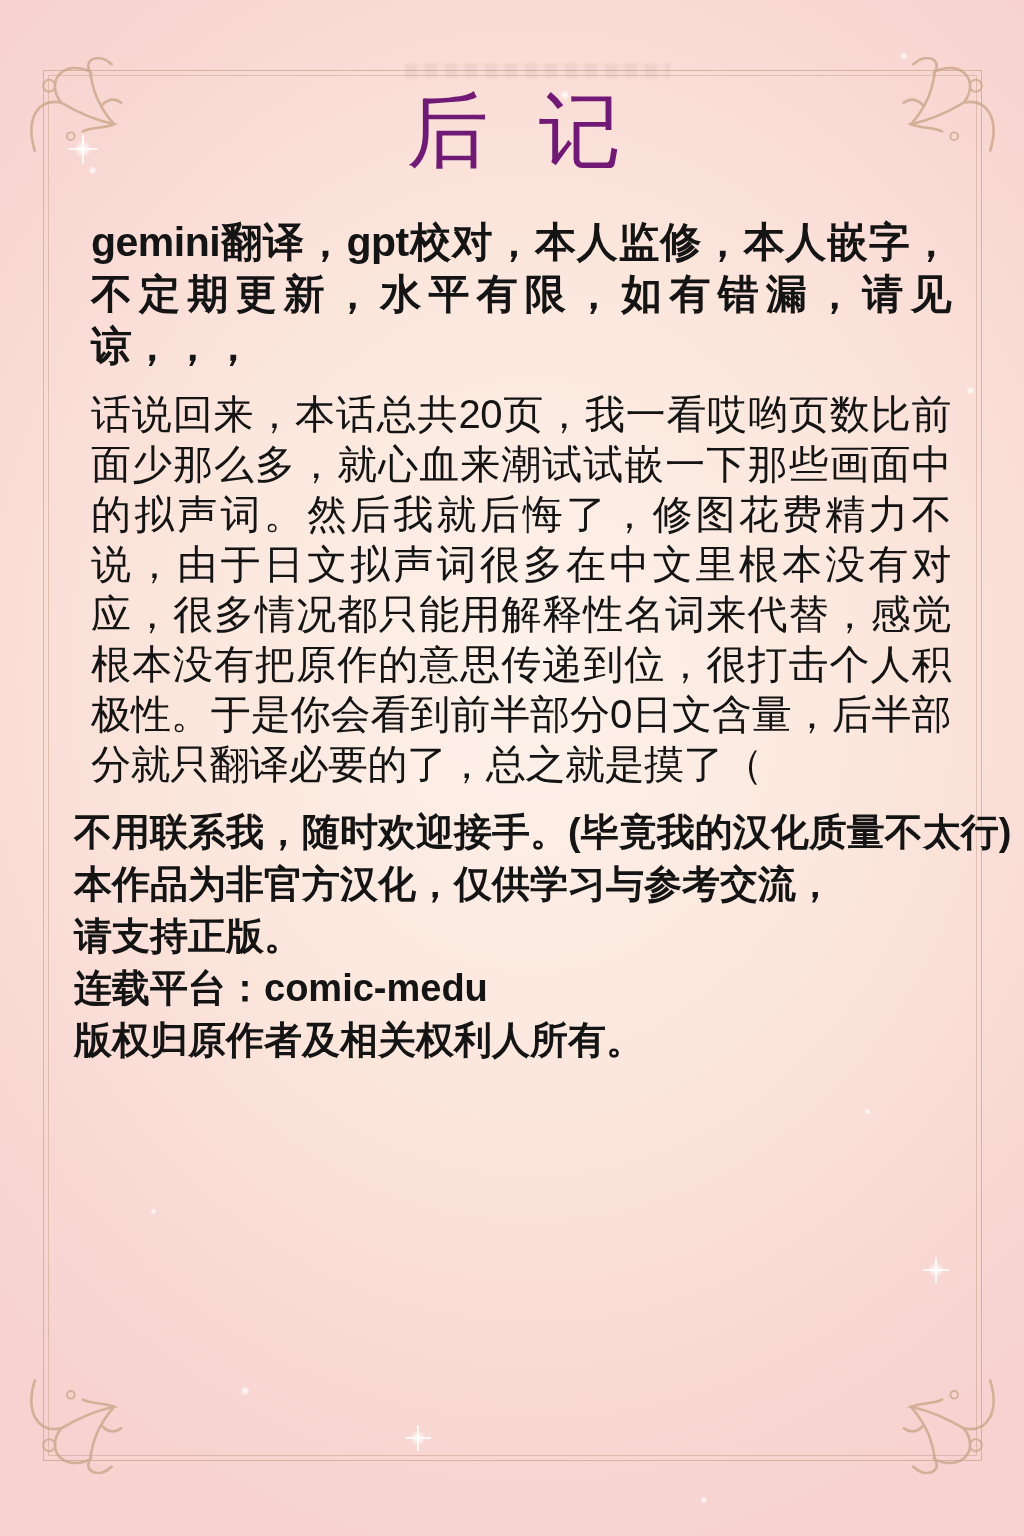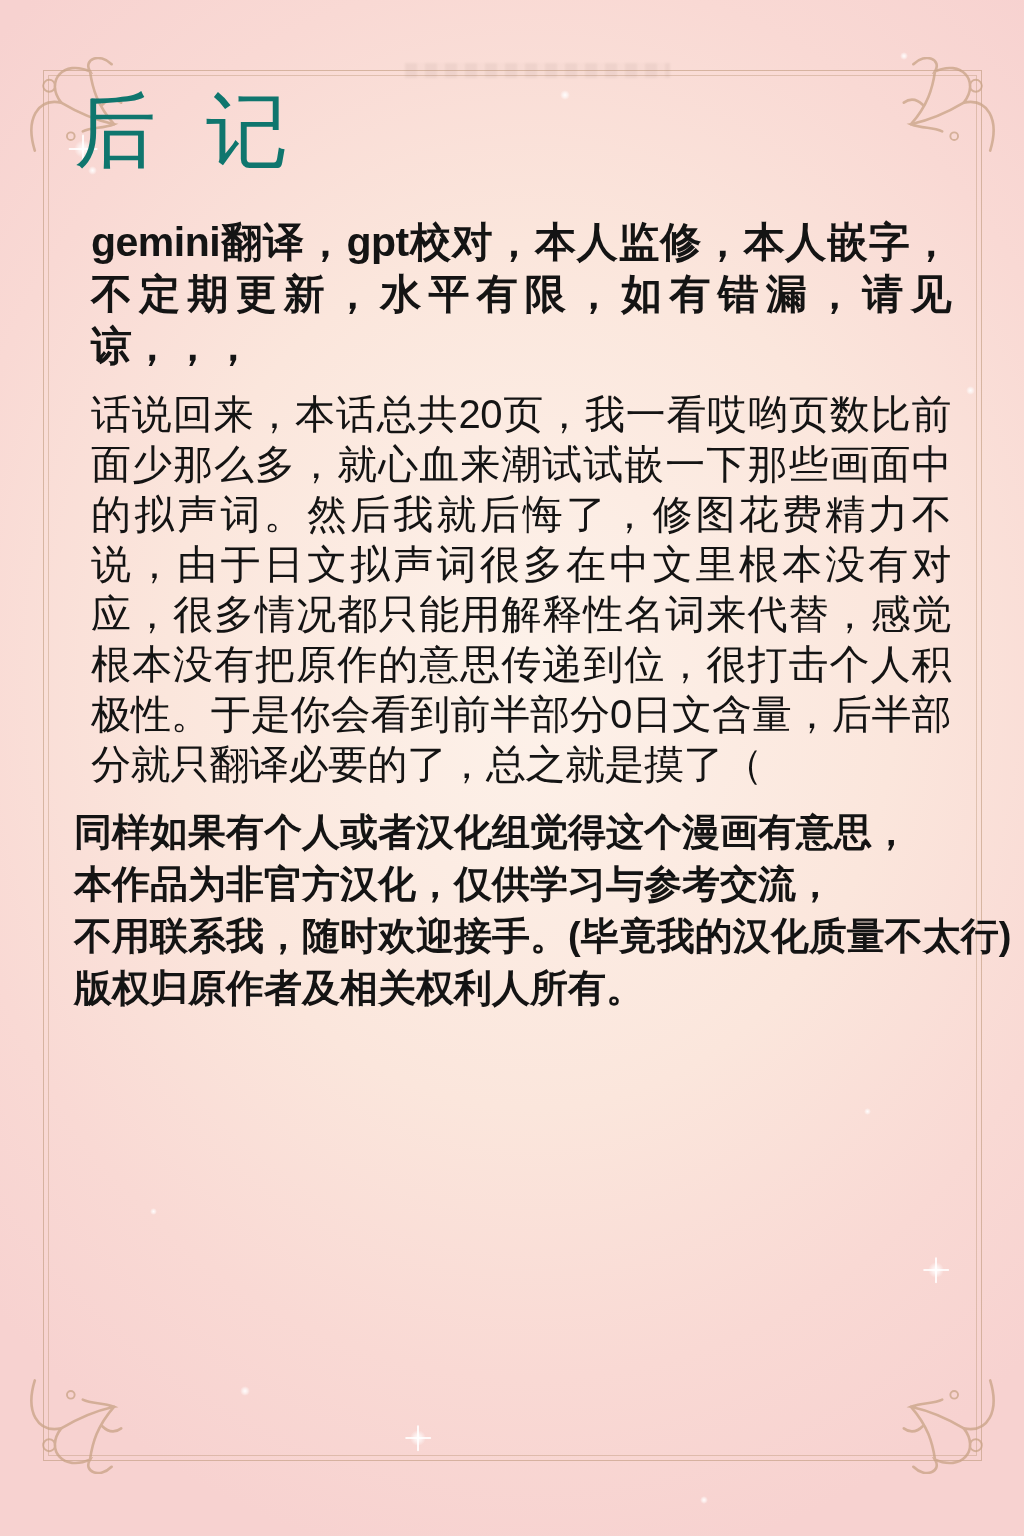--- a/index.html
+++ b/index.html
@@ -51,26 +51,27 @@
   .sparkle.star::before { width: 160%; height: 2px; }
   .sparkle.star::after  { width: 2px; height: 160%; }
 
   
   .content {
     position: absolute; left: 74px; top: 82px; width: 894px;
     color: #141414;
   }
   .title {
     margin: 0 0 34px 0;
+    text-align: center;
     font-family: "Liberation Serif", "DejaVu Serif", serif;
     font-weight: 500;
     font-size: 82px;
     line-height: 1.22;
     letter-spacing: 0.18em;
-    color: #0f766e;
+    color: #701a75;
   }
   p { margin: 17px; text-align: justify; }
   .credits {
     font-weight: 700;
     font-size: 41px;
     line-height: 52px;
     letter-spacing: -0.5px;
   }
   .bodytext {
     font-size: 40px;
@@ -142,20 +143,21 @@
 
   <div class="content">
     <h1 class="title">后 记</h1>
 
     <p class="credits">gemini翻译，gpt校对，本人监修，本人嵌字，不定期更新，水平有限，如有错漏，请见谅，，，</p>
 
 
     <p class="bodytext">话说回来，本话总共20页，我一看哎哟页数比前面少那么多，就心血来潮试试嵌一下那些画面中的拟声词。然后我就后悔了，修图花费精力不说，由于日文拟声词很多在中文里根本没有对应，很多情况都只能用解释性名词来代替，感觉根本没有把原作的意思传递到位，很打击个人积极性。于是你会看到前半部分0日文含量，后半部分就只翻译必要的了，总之就是摸了（</p>
 
     <div class="notice">
-      <div class="notice-line">同样如果有个人或者汉化组觉得这个漫画有意思，</div>
+      <div class="notice-line">不用联系我，随时欢迎接手。(毕竟我的汉化质量不太行)</div>
       <div class="notice-line">本作品为非官方汉化，仅供学习与参考交流，</div>
-      <div class="notice-line">不用联系我，随时欢迎接手。(毕竟我的汉化质量不太行)</div>
+      <div class="notice-line">请支持正版。</div>
+      <div class="notice-line">连载平台：comic-medu</div>
       <div class="notice-line">版权归原作者及相关权利人所有。</div>
     </div>
   </div>
 
 </div>
 
 </body></html>

